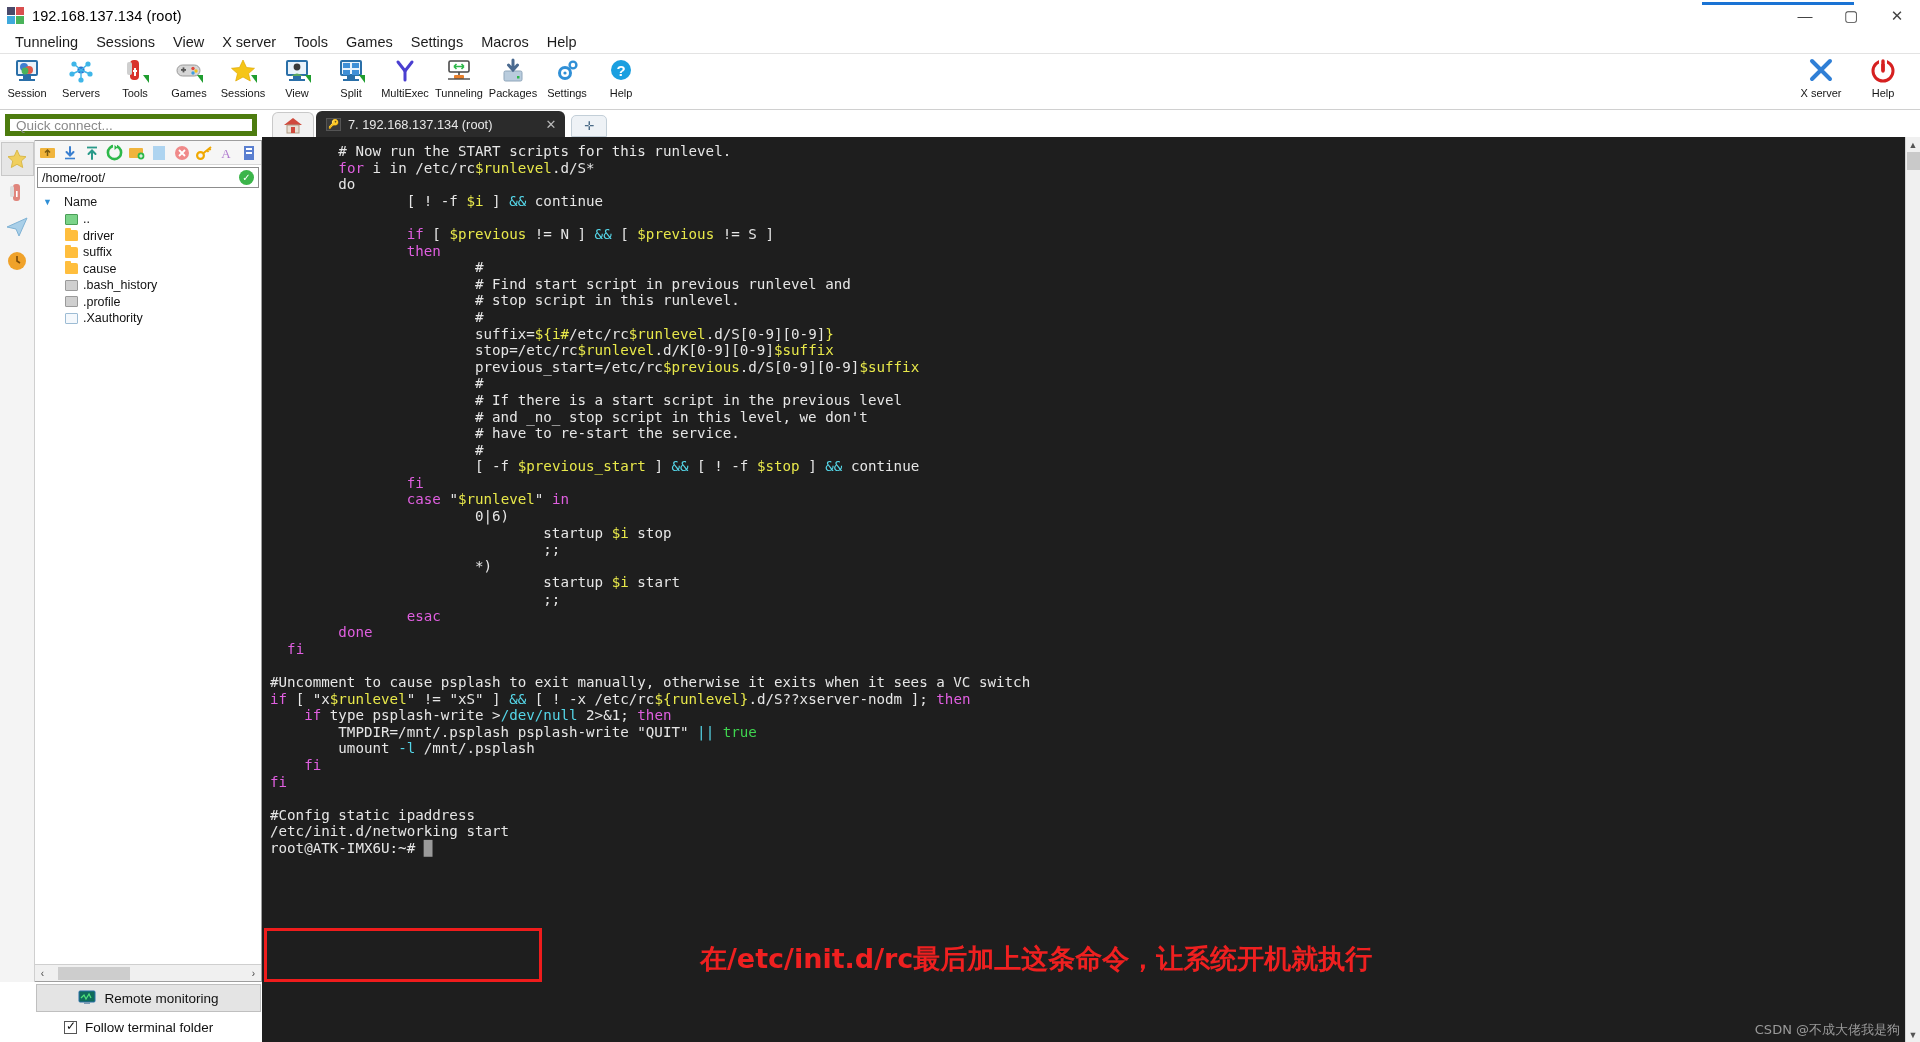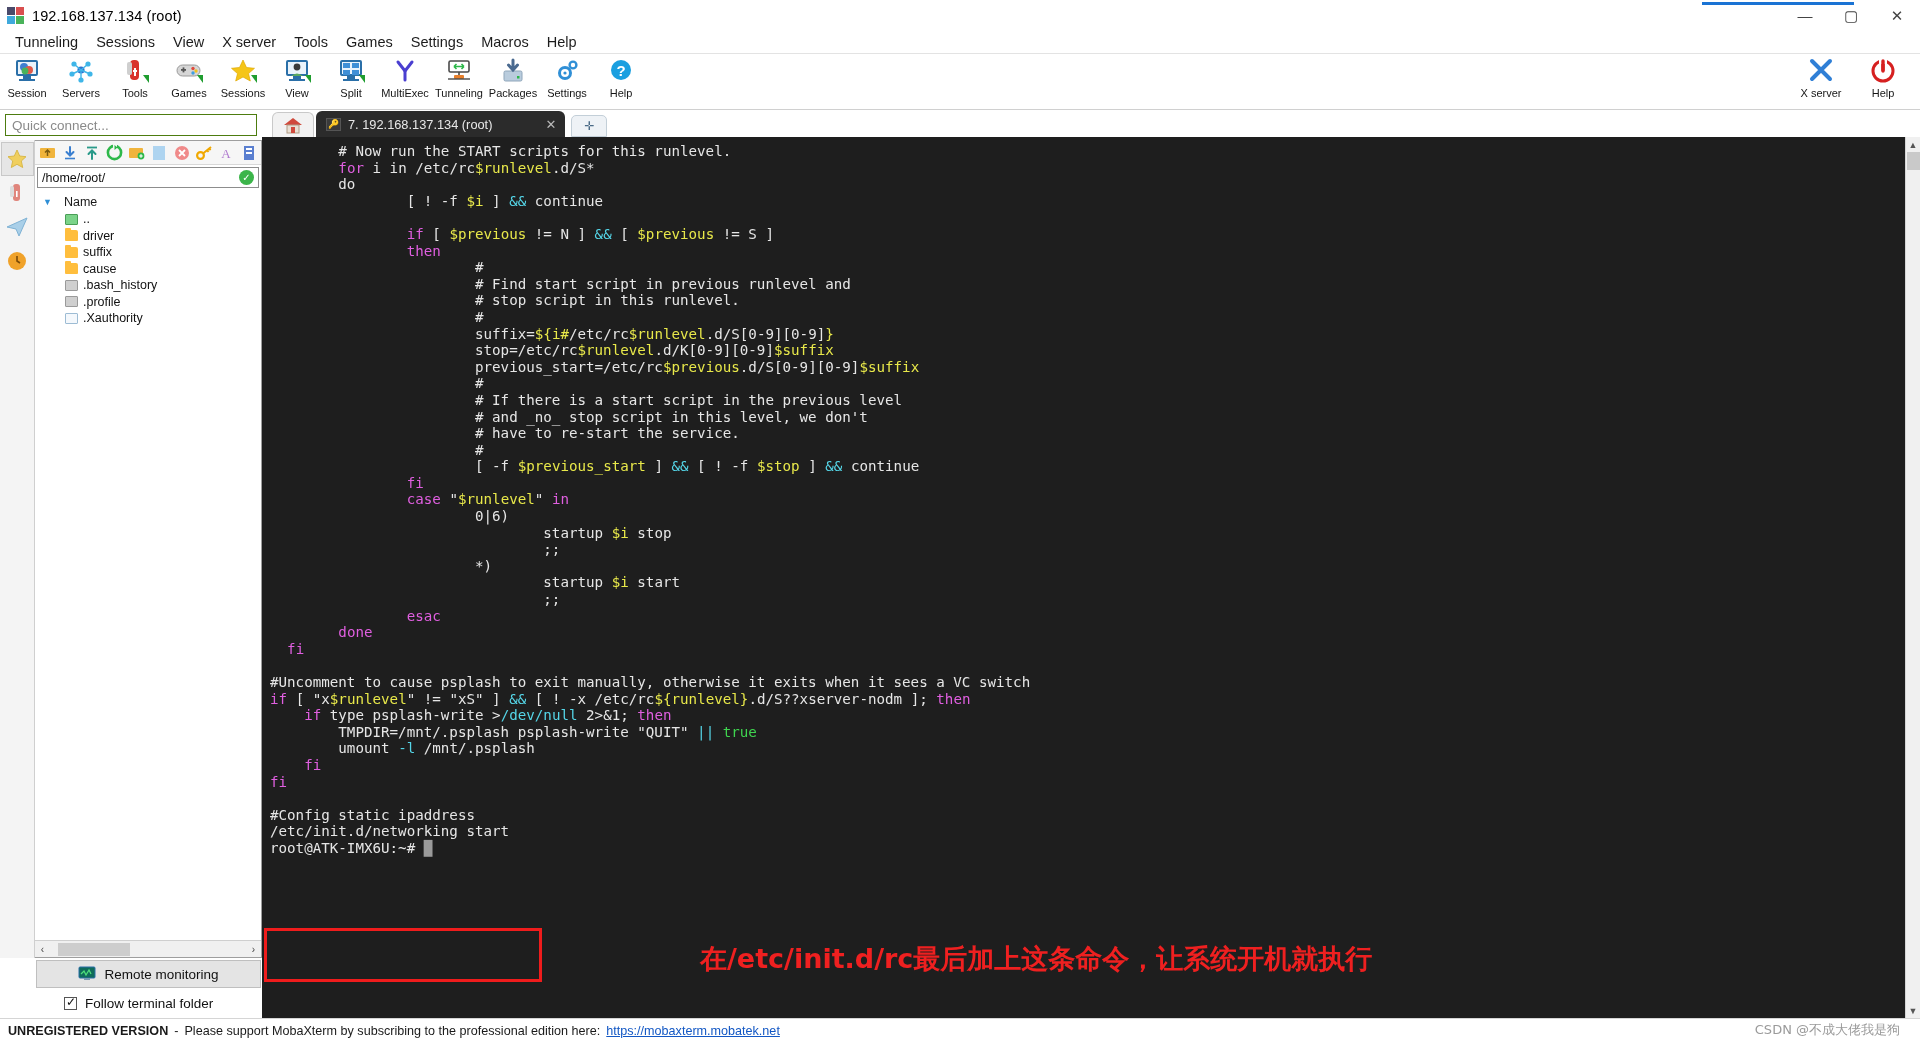--- a/index.html
+++ b/index.html
@@ -62,21 +62,21 @@
   .mon-stand { position:absolute; left:10px; top:19px; width:8px; height:3px; background:#2a6fa8;}
   .mon-base { position:absolute; left:6px; top:22px; width:16px; height:2px; background:#2a6fa8;}
   .grn-tri { position:absolute; right:0px; bottom:2px; width:0;height:0;border-left:6px solid transparent;border-right:0 solid transparent;border-top:8px solid #1f9d2f;}
 
   
   .main { flex: 1 1 auto; display: flex; min-height: 0; }
 
   
   .leftpanel { width: 262px; flex: 0 0 262px; display: flex; flex-direction: column; background: #fff; }
   .quickconnect {
-    margin: 4px 5px 4px 5px; height: 22px; border: 1px solid #4d7c0f; background: #fff;
+    margin: 4px 5px 4px 5px; height: 22px; border: 5px solid #4d7c0f; background: #fff;
     display: flex; align-items: center; padding-left: 6px; font-size: 13.5px; color: #8a8a8a;
   }
   .lp-body { flex: 1 1 auto; display: flex; min-height: 0; }
   .vtabs {
     width: 35px; flex: 0 0 35px; background: #f4f4f4; border-right: 1px solid #cfcfcf;
     display: flex; flex-direction: column; align-items: center; padding-top: 2px;
   }
   .vtab { width: 33px; height: 34px; display:flex; align-items:center; justify-content:center; position:relative; }
   .vtab.sel { background: #e6e6e6; border: 1px solid #c8c8c8; }
   .sftp {
@@ -593,23 +593,17 @@
           <div class="vs-arrow">▲</div>
           <div class="vs-track">
             <div class="vs-thumb"></div>
           </div>
           <div class="vs-arrow">▼</div>
         </div>
       </div>
     </div>
   </div>
 
-  <div class="statusbar">
-    <span class="sb-strong">UNREGISTERED VERSION</span>
-    <span>-</span>
-    <span>Please support MobaXterm by subscribing to the professional edition here:</span>
-    <span class="sb-link">https://mobaxterm.mobatek.net</span>
-  </div>
 
   <div class="redbox"></div>
   <div class="redtext">在/etc/init.d/rc最后加上这条命令，让系统开机就执行</div>
   <div class="watermark">CSDN @不成大佬我是狗</div>
 </div>
 
 </body></html>

